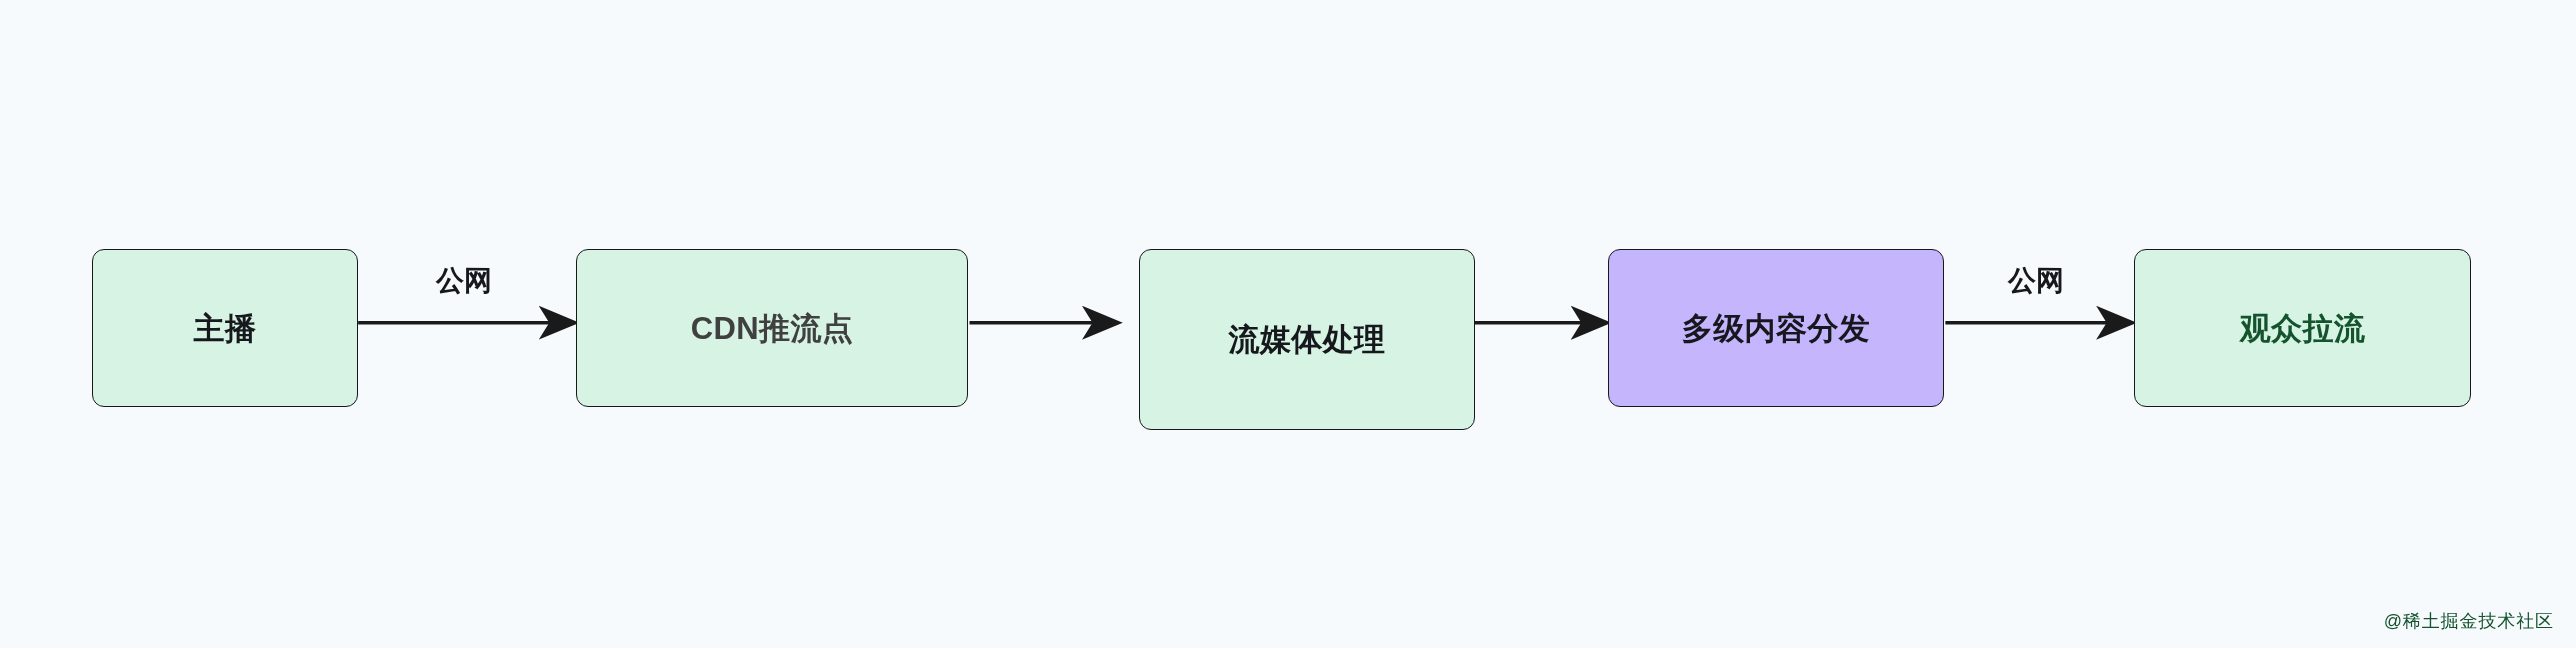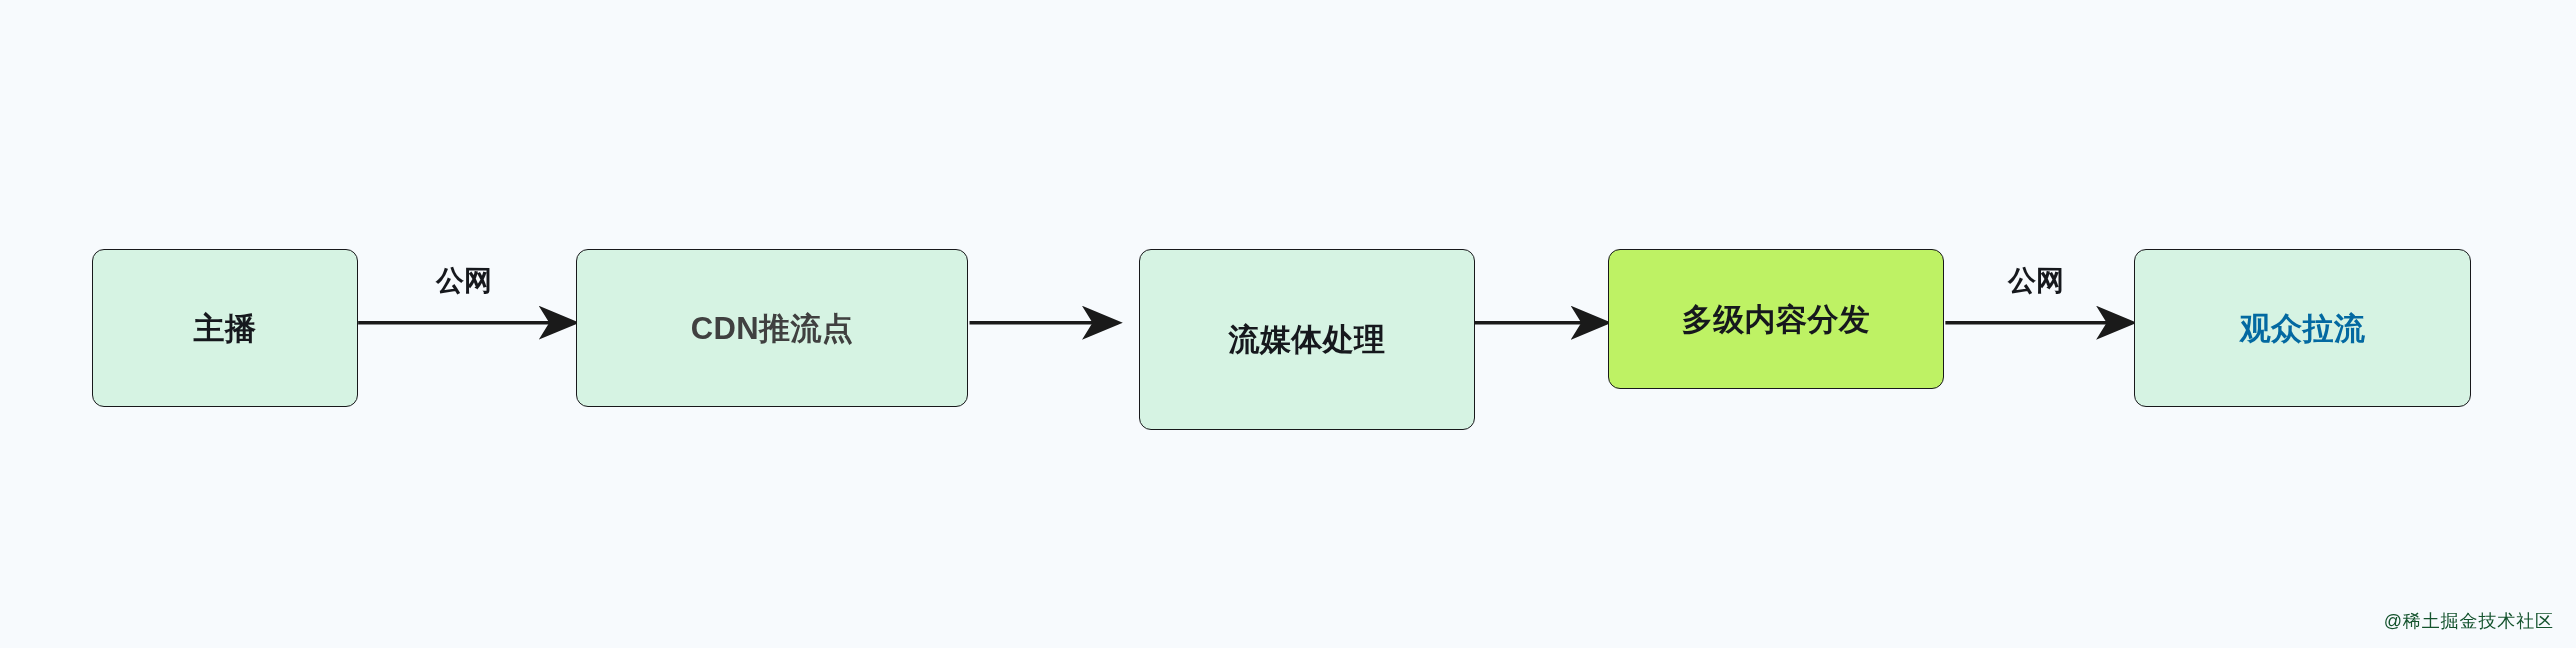--- a/index.html
+++ b/index.html
@@ -98,25 +98,25 @@
   <div id="nodes-group">
       <div class="node" style="left: 92px; top: 249px; width: 266px; height: 158px; background: rgb(214, 243, 227); border-color: rgb(24, 24, 27);">
         <span class="node-label" style="color: rgb(22, 24, 29);">主播</span>
       </div>
       <div class="node" style="left: 576px; top: 249px; width: 392px; height: 158px; background: rgb(214, 243, 227); border-color: rgb(24, 24, 27);">
         <span class="node-label" style="color: #404040;">CDN推流点</span>
       </div>
       <div class="node" style="left: 1119px; top: 249px; width: 336px; height: 181px; background: rgb(214, 243, 227); border-color: rgb(24, 24, 27); margin-left: 20px;">
         <span class="node-label" style="color: rgb(22, 24, 29);">流媒体处理</span>
       </div>
-      <div class="node" style="left: 1608px; top: 249px; width: 336px; height: 140px; background: #bef264; border-color: rgb(24, 24, 27);">
+      <div class="node" style="left: 1608px; top: 249px; width: 336px; height: 158px; background: #c4b5fd; border-color: rgb(24, 24, 27);">
         <span class="node-label" style="color: rgb(22, 24, 29);">多级内容分发</span>
       </div>
       <div class="node" style="left: 2134px; top: 249px; width: 337px; height: 158px; background: rgb(214, 243, 227); border-color: rgb(24, 24, 27);">
-        <span class="node-label" style="color: #0369a1;">观众拉流</span>
+        <span class="node-label" style="color: #14532d;">观众拉流</span>
       </div>
     </div>
   <div id="edge-labels-group">
       <div class="edge-label" style="left: 464px; top: 281px; color: rgb(22, 24, 29);">公网</div>
       <div class="edge-label" style="left: 2036px; top: 281px; color: rgb(22, 24, 29);">公网</div>
     </div>
 
   <div id="watermark">@稀土掘金技术社区</div>
 
 </div>

